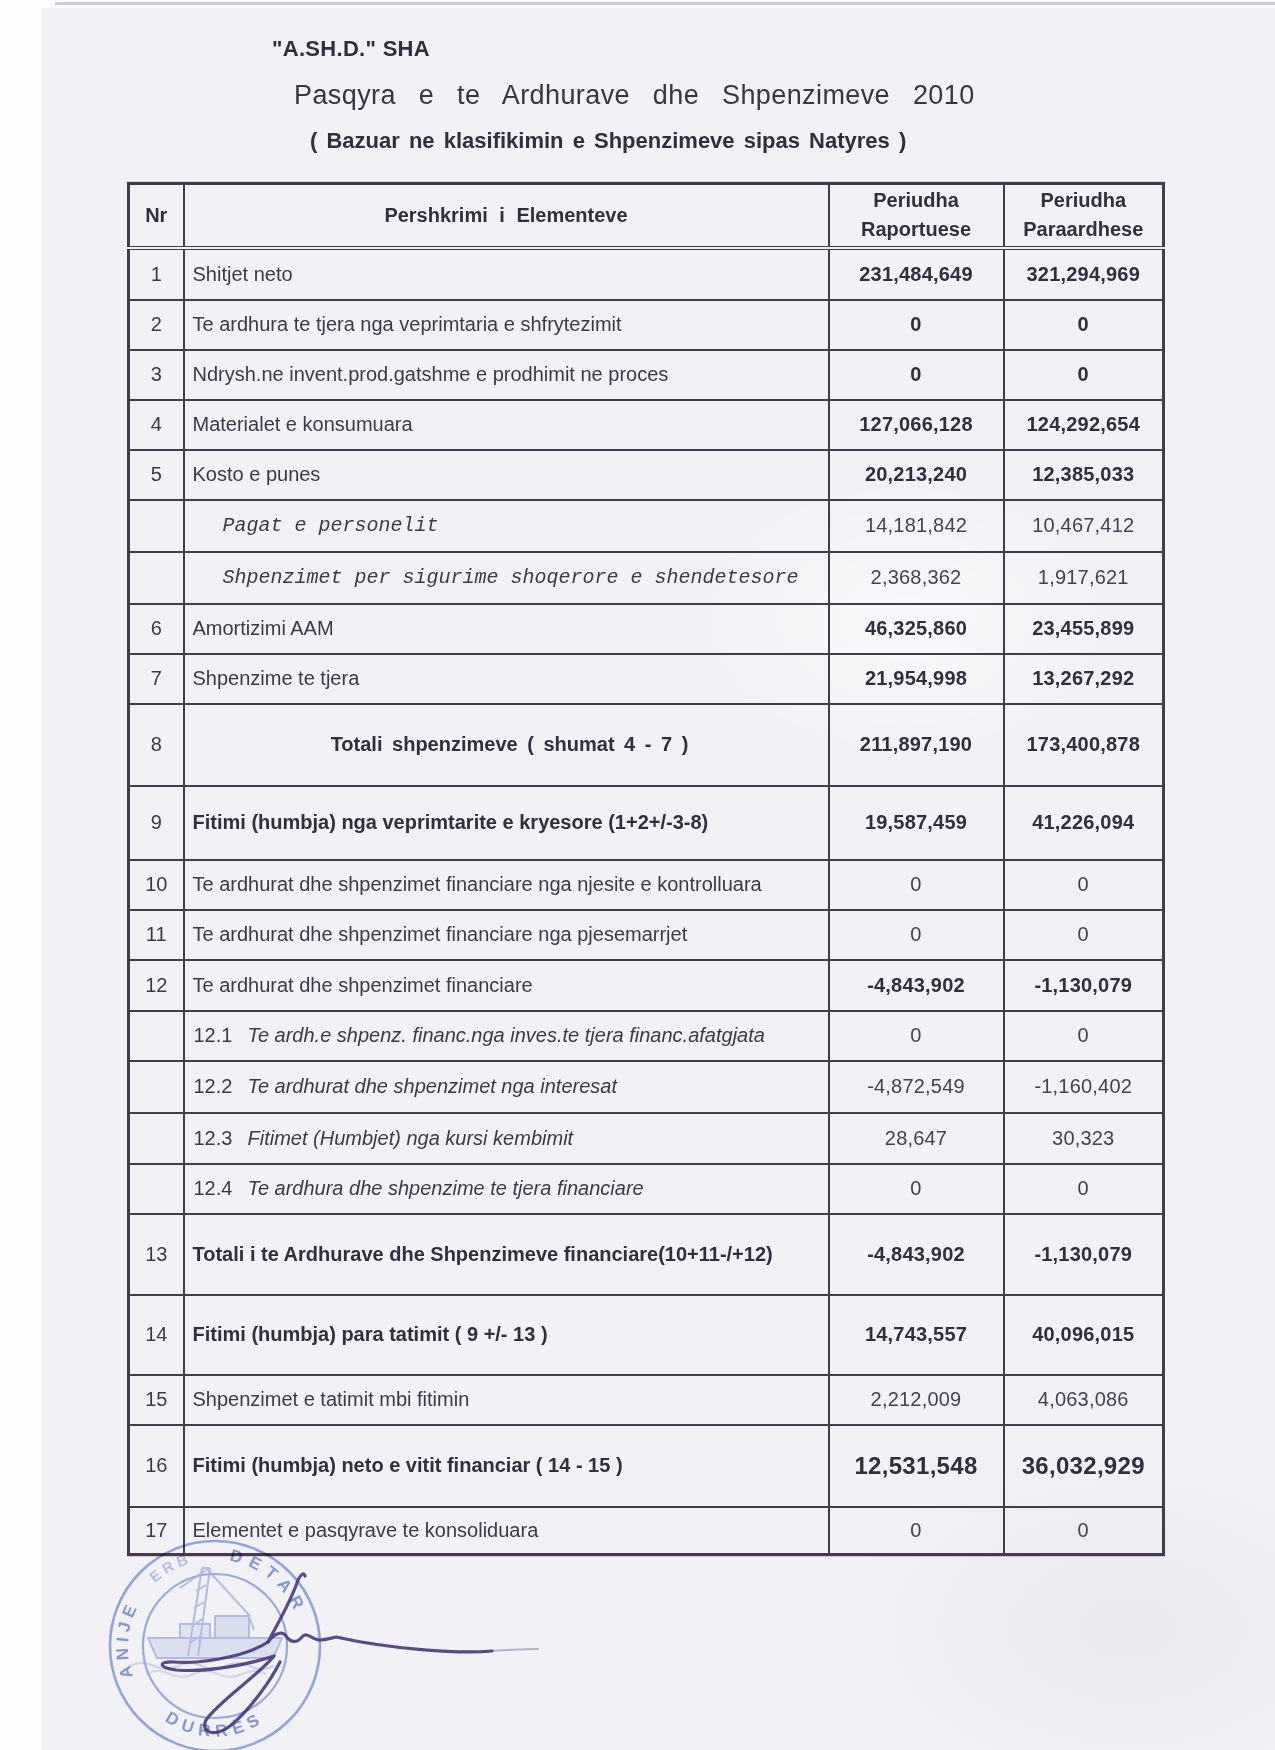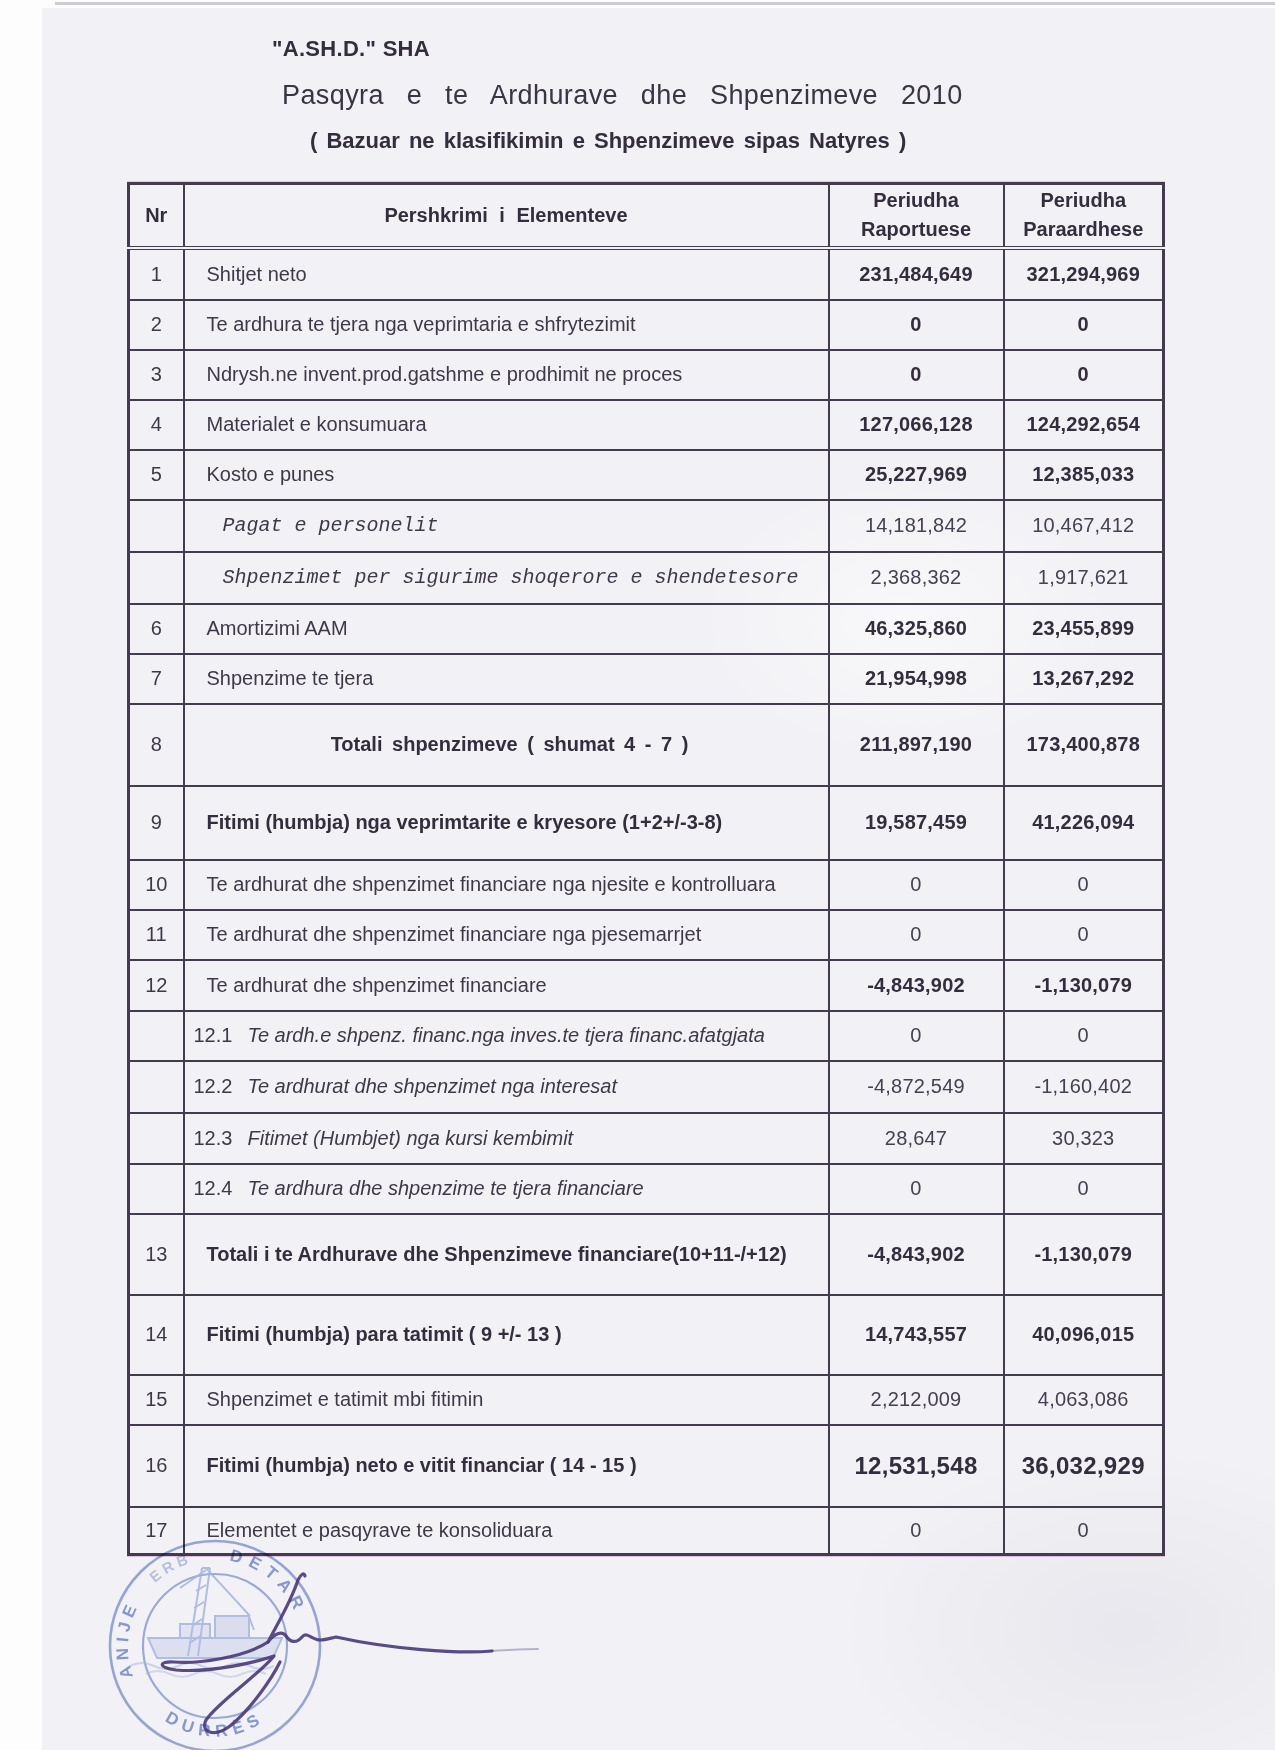--- a/index.html
+++ b/index.html
@@ -14,39 +14,39 @@
   }
   .scan-top-line{position:absolute;left:55px;top:2px;width:1220px;height:3px;background:#b9b7c0;opacity:.7;}
   .paper{
     position:absolute;left:42px;top:8px;right:0;bottom:0;
     background:
       radial-gradient(420px 260px at 88% 93%, rgba(205,203,214,.25), rgba(0,0,0,0) 70%),
       radial-gradient(300px 200px at 70% 35%, rgba(255,255,255,.5), rgba(0,0,0,0) 70%),
       var(--paper);
   }
   .company{position:absolute;left:272px;top:36px;font-size:22px;font-weight:bold;color:var(--ink-bold);letter-spacing:.3px;}
-  .title{position:absolute;left:282px;top:80px;font-size:27px;color:#3a3444;word-spacing:15px;letter-spacing:.4px;}
+  .title{position:absolute;left:294px;top:80px;font-size:27px;color:#3a3444;word-spacing:15px;letter-spacing:.4px;}
   .subtitle{position:absolute;left:310px;top:128px;font-size:22px;font-weight:bold;color:var(--ink-bold);word-spacing:3px;}
 
   table.stmt{
     position:absolute;left:127px;top:182px;width:1035px;
     border-collapse:collapse;table-layout:fixed;
     background:transparent;
   }
   table.stmt,table.stmt th,table.stmt td{border:2px solid var(--border);}
   table.stmt{border-width:3px;box-shadow:0 1px 0 rgba(150,60,160,.25), 0 -1px 0 rgba(90,150,80,.25);}
   thead th{
     font-size:20px;font-weight:bold;color:var(--ink-bold);
     text-align:center;vertical-align:middle;line-height:1.45;
     border-bottom:4px double var(--border) !important;
   }
   thead th.hdesc{word-spacing:6px;}
   td{vertical-align:middle;font-size:20px;overflow:hidden;white-space:nowrap;}
   td.n{text-align:center;color:var(--ink);}
-  td.d{text-align:left;padding-left:22px;color:var(--ink);}
+  td.d{text-align:left;padding-left:8px;color:var(--ink);}
   td.v{text-align:center;color:#474052;letter-spacing:.2px;}
   tr.vb td.v{font-weight:bold;color:var(--ink-bold);}
   tr.lb td.d{font-weight:bold;color:var(--ink-bold);}
   tr.lc td.d{text-align:center;padding-left:8px;word-spacing:4px;}
   tr.li td.d .lab{font-style:italic;}
   tr.ind td.d{padding-left:38px;font-family:Liberation Mono, monospace;}
   tr.pre td.d{padding-left:9px;}
   tr.pre .pref{display:inline-block;width:54px;font-style:normal;}
   tr.vbig td.v{font-size:24px;letter-spacing:.3px;}
 
@@ -99,21 +99,21 @@
       </tr>
       <tr class="vb" style="height: 50px;">
         <td class="n">4</td>
         <td class="d"><span class="lab">Materialet e konsumuara</span></td>
         <td class="v">127,066,128</td>
         <td class="v">124,292,654</td>
       </tr>
       <tr class="vb" style="height: 50px;">
         <td class="n">5</td>
         <td class="d"><span class="lab">Kosto e punes</span></td>
-        <td class="v">25,227,969</td>
+        <td class="v">20,213,240</td>
         <td class="v">12,385,033</td>
       </tr>
       <tr class="li ind" style="height: 52px;">
         <td class="n"></td>
         <td class="d"><span class="lab">Pagat e personelit</span></td>
         <td class="v">14,181,842</td>
         <td class="v">10,467,412</td>
       </tr>
       <tr class="li ind" style="height: 52px;">
         <td class="n"></td>

